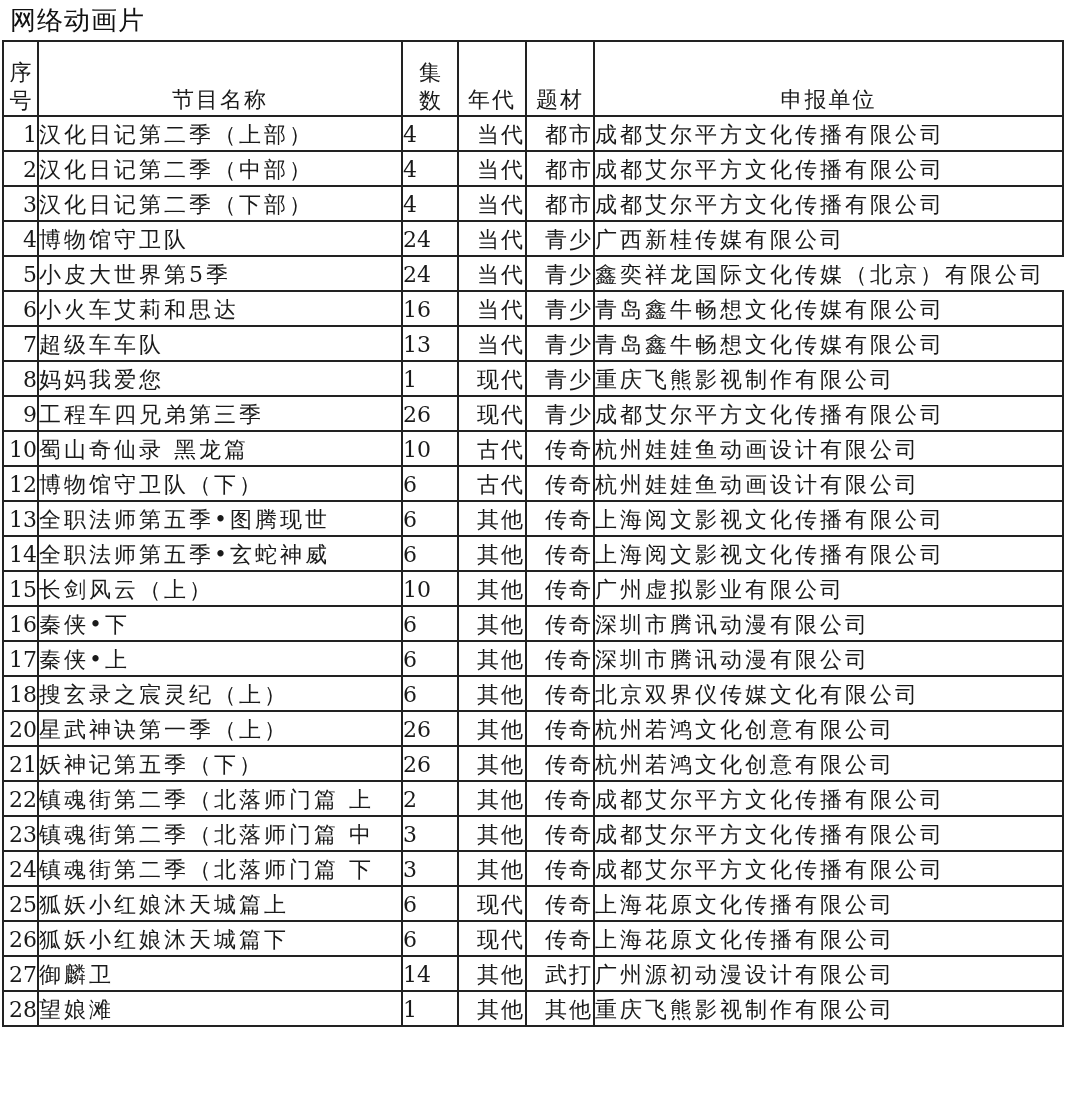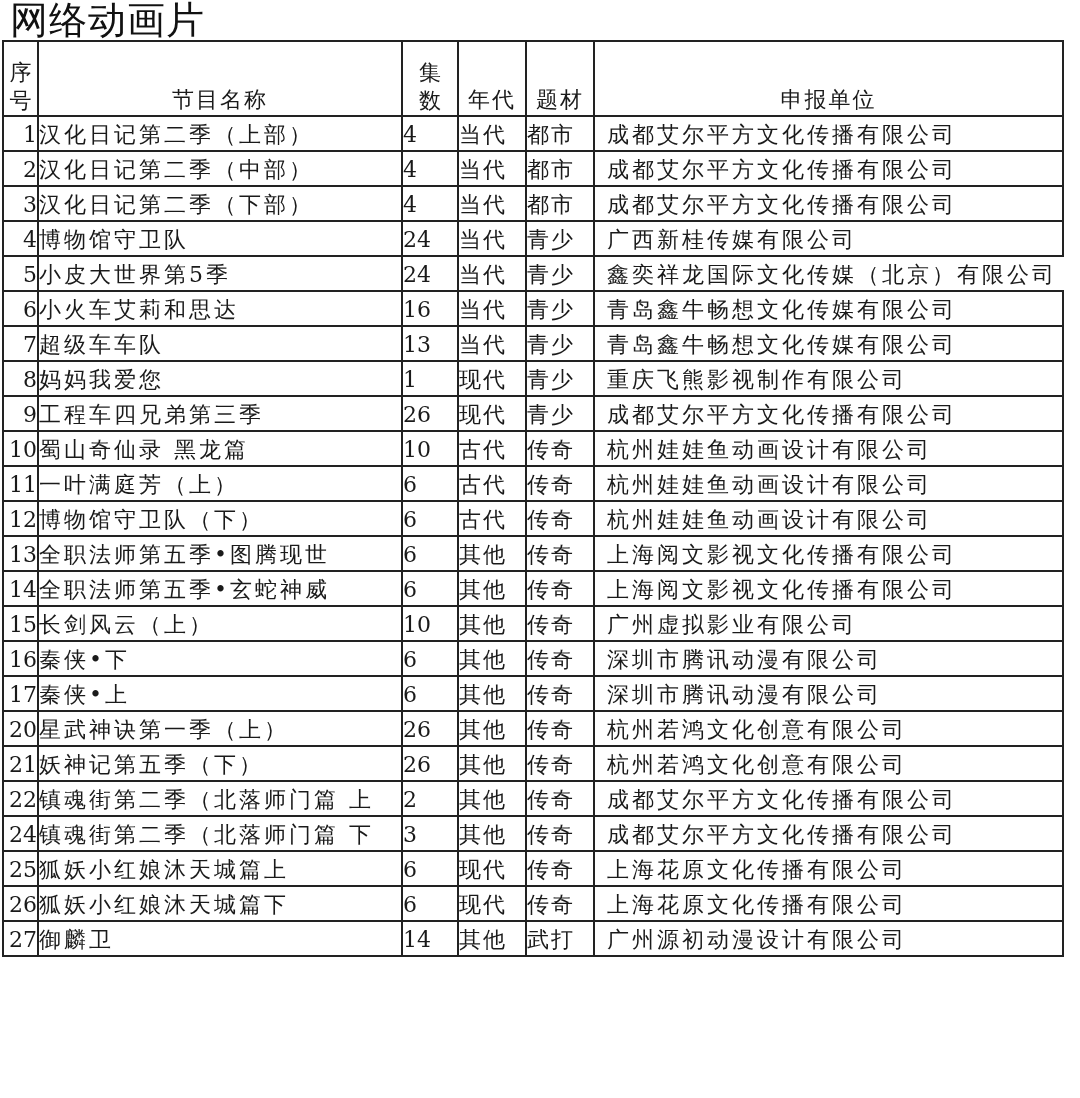--- a/index.html
+++ b/index.html
@@ -3,45 +3,45 @@
 <meta charset="utf-8">
 <style>
   html, body { margin: 0; padding: 0; background: #ffffff; }
   body {
     width: 1080px; height: 1098px; overflow: hidden; position: relative;
     font-family: "DejaVu Serif", "Liberation Serif", serif;
     color: #1a1a1a;
   }
   .page-title {
     position: absolute; left: 10px; top: 0px; height: 40px;
-    font-size: 38px; line-height: 40px; letter-spacing: 1px; color: #111;
+    font-size: 26px; line-height: 40px; letter-spacing: 1px; color: #111;
   }
   table.sheet {
     position: absolute; left: 2px; top: 40px;
     border-collapse: collapse; table-layout: fixed;
     width: 1060px;
   }
   table.sheet td, table.sheet th {
     border: 2px solid #222;
     padding: 0; overflow: visible; white-space: nowrap;
     font-weight: normal; vertical-align: bottom;
   }
   col.c1 { width: 35px; } col.c2 { width: 364px; } col.c3 { width: 56px; }
   col.c4 { width: 68px; } col.c5 { width: 68px; } col.c6 { width: 469px; }
   thead th { height: 73px; font-size: 22px; letter-spacing: 2px; text-align: center; vertical-align: middle; padding-left: 4px; }
   thead th.stack { text-align: center; padding-left: 0; line-height: 28px; letter-spacing: 0; }
   thead th.stack span { display: block; }
   tbody td { height: 33px; font-size: 22px; line-height: 30px; letter-spacing: 3px; }
   td.idx { text-align: right; padding-right: 1px; letter-spacing: 0; }
   td.name { padding-left: 3px; }
   td.eps { padding-left: 3px; letter-spacing: 0; }
-  td.era, td.genre { text-align: left; letter-spacing: 2px; }
+  td.era, td.genre { text-align: right; letter-spacing: 2px; }
   td.unit { padding-left: 7px; position: relative; }
   tr.overflow td.unit { border-right-color: transparent; }
-  td.unit .txt { position: relative; z-index: 1; margin-left: 12px; }
+  td.unit .txt { position: relative; z-index: 1; }
 </style>
 </head>
 <body>
 
 <div class="page-title">网络动画片</div>
 
 <table class="sheet">
   <colgroup>
     <col class="c1">
       <col class="c2">
@@ -141,28 +141,20 @@
       </tr>
       <tr>
         <td class="idx"><span class="txt">10</span></td>
         <td class="name"><span class="txt">蜀山奇仙录 黑龙篇</span></td>
         <td class="eps"><span class="txt">10</span></td>
         <td class="era"><span class="txt">古代</span></td>
         <td class="genre"><span class="txt">传奇</span></td>
         <td class="unit"><span class="txt">杭州娃娃鱼动画设计有限公司</span></td>
       </tr>
       <tr>
-        <td class="idx"><span class="txt">11</span></td>
-        <td class="name"><span class="txt">一叶满庭芳（上）</span></td>
-        <td class="eps"><span class="txt">6</span></td>
-        <td class="era"><span class="txt">古代</span></td>
-        <td class="genre"><span class="txt">传奇</span></td>
-        <td class="unit"><span class="txt">杭州娃娃鱼动画设计有限公司</span></td>
-      </tr>
-      <tr>
         <td class="idx"><span class="txt">12</span></td>
         <td class="name"><span class="txt">博物馆守卫队（下）</span></td>
         <td class="eps"><span class="txt">6</span></td>
         <td class="era"><span class="txt">古代</span></td>
         <td class="genre"><span class="txt">传奇</span></td>
         <td class="unit"><span class="txt">杭州娃娃鱼动画设计有限公司</span></td>
       </tr>
       <tr>
         <td class="idx"><span class="txt">13</span></td>
         <td class="name"><span class="txt">全职法师第五季•图腾现世</span></td>
@@ -197,20 +189,28 @@
       </tr>
       <tr>
         <td class="idx"><span class="txt">17</span></td>
         <td class="name"><span class="txt">秦侠•上</span></td>
         <td class="eps"><span class="txt">6</span></td>
         <td class="era"><span class="txt">其他</span></td>
         <td class="genre"><span class="txt">传奇</span></td>
         <td class="unit"><span class="txt">深圳市腾讯动漫有限公司</span></td>
       </tr>
       <tr>
+        <td class="idx"><span class="txt">18</span></td>
+        <td class="name"><span class="txt">搜玄录之宸灵纪（上）</span></td>
+        <td class="eps"><span class="txt">6</span></td>
+        <td class="era"><span class="txt">其他</span></td>
+        <td class="genre"><span class="txt">传奇</span></td>
+        <td class="unit"><span class="txt">北京双界仪传媒文化有限公司</span></td>
+      </tr>
+      <tr>
         <td class="idx"><span class="txt">20</span></td>
         <td class="name"><span class="txt">星武神诀第一季（上）</span></td>
         <td class="eps"><span class="txt">26</span></td>
         <td class="era"><span class="txt">其他</span></td>
         <td class="genre"><span class="txt">传奇</span></td>
         <td class="unit"><span class="txt">杭州若鸿文化创意有限公司</span></td>
       </tr>
       <tr>
         <td class="idx"><span class="txt">21</span></td>
         <td class="name"><span class="txt">妖神记第五季（下）</span></td>
@@ -221,20 +221,28 @@
       </tr>
       <tr>
         <td class="idx"><span class="txt">22</span></td>
         <td class="name"><span class="txt">镇魂街第二季（北落师门篇 上</span></td>
         <td class="eps"><span class="txt">2</span></td>
         <td class="era"><span class="txt">其他</span></td>
         <td class="genre"><span class="txt">传奇</span></td>
         <td class="unit"><span class="txt">成都艾尔平方文化传播有限公司</span></td>
       </tr>
       <tr>
+        <td class="idx"><span class="txt">23</span></td>
+        <td class="name"><span class="txt">镇魂街第二季（北落师门篇 中</span></td>
+        <td class="eps"><span class="txt">3</span></td>
+        <td class="era"><span class="txt">其他</span></td>
+        <td class="genre"><span class="txt">传奇</span></td>
+        <td class="unit"><span class="txt">成都艾尔平方文化传播有限公司</span></td>
+      </tr>
+      <tr>
         <td class="idx"><span class="txt">24</span></td>
         <td class="name"><span class="txt">镇魂街第二季（北落师门篇 下</span></td>
         <td class="eps"><span class="txt">3</span></td>
         <td class="era"><span class="txt">其他</span></td>
         <td class="genre"><span class="txt">传奇</span></td>
         <td class="unit"><span class="txt">成都艾尔平方文化传播有限公司</span></td>
       </tr>
       <tr>
         <td class="idx"><span class="txt">25</span></td>
         <td class="name"><span class="txt">狐妖小红娘沐天城篇上</span></td>
@@ -251,15 +259,23 @@
         <td class="genre"><span class="txt">传奇</span></td>
         <td class="unit"><span class="txt">上海花原文化传播有限公司</span></td>
       </tr>
       <tr>
         <td class="idx"><span class="txt">27</span></td>
         <td class="name"><span class="txt">御麟卫</span></td>
         <td class="eps"><span class="txt">14</span></td>
         <td class="era"><span class="txt">其他</span></td>
         <td class="genre"><span class="txt">武打</span></td>
         <td class="unit"><span class="txt">广州源初动漫设计有限公司</span></td>
+      </tr>
+      <tr>
+        <td class="idx"><span class="txt">28</span></td>
+        <td class="name"><span class="txt">望娘滩</span></td>
+        <td class="eps"><span class="txt">1</span></td>
+        <td class="era"><span class="txt">其他</span></td>
+        <td class="genre"><span class="txt">其他</span></td>
+        <td class="unit"><span class="txt">重庆飞熊影视制作有限公司</span></td>
       </tr>
     </tbody>
 </table>
 
 </body></html>

